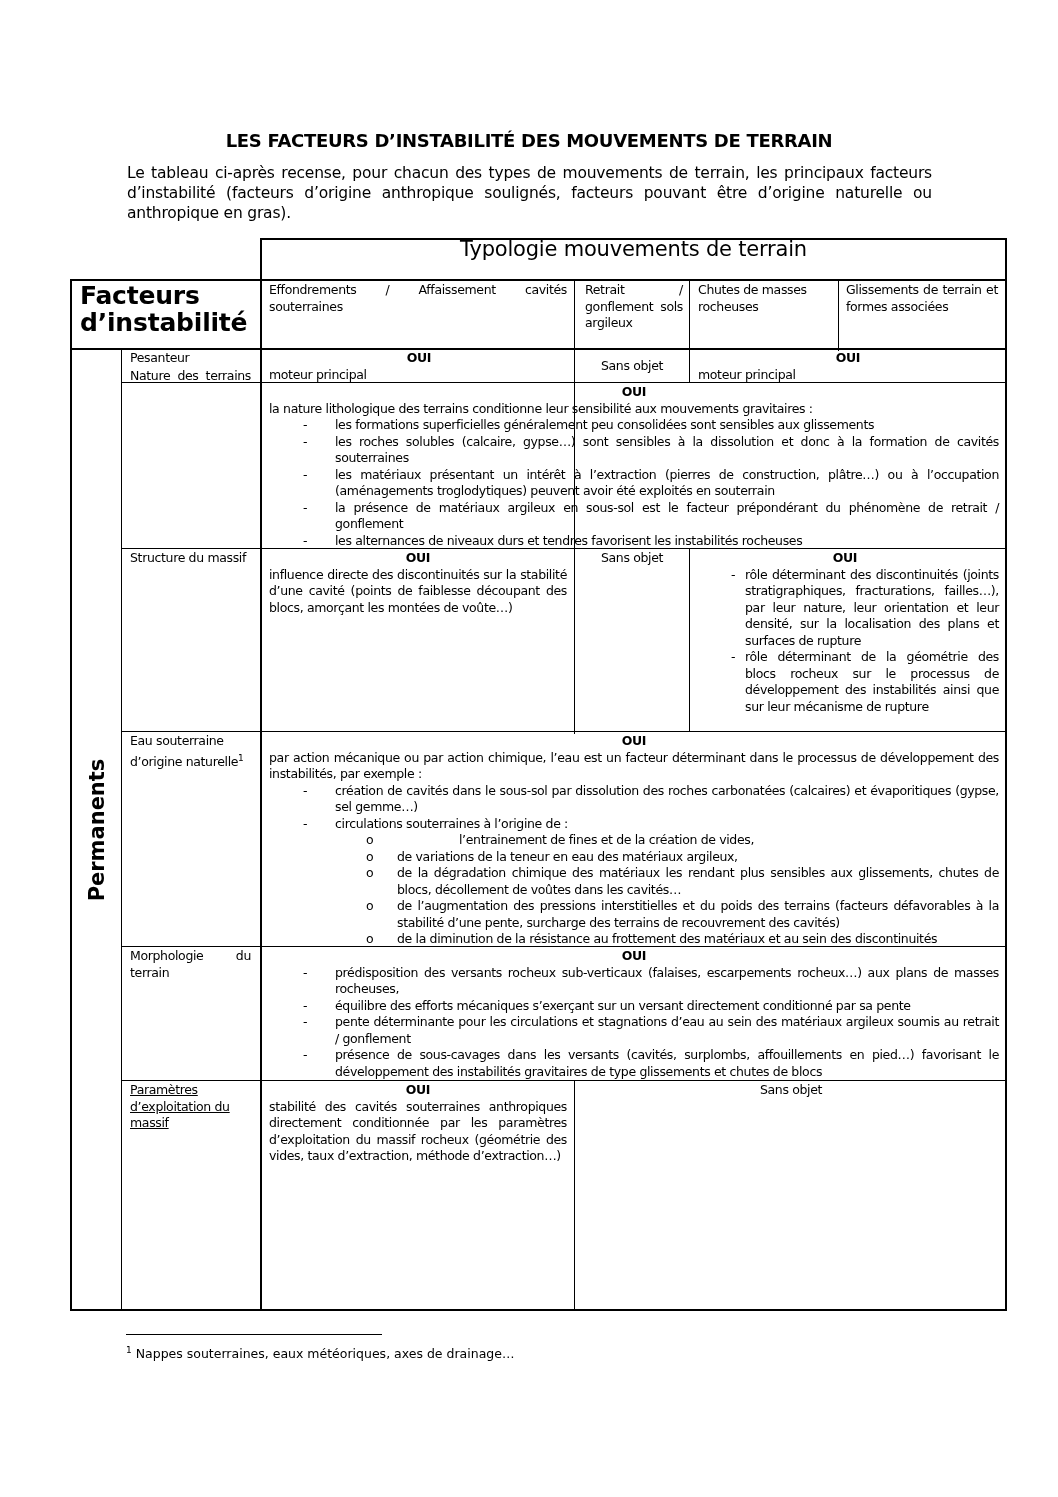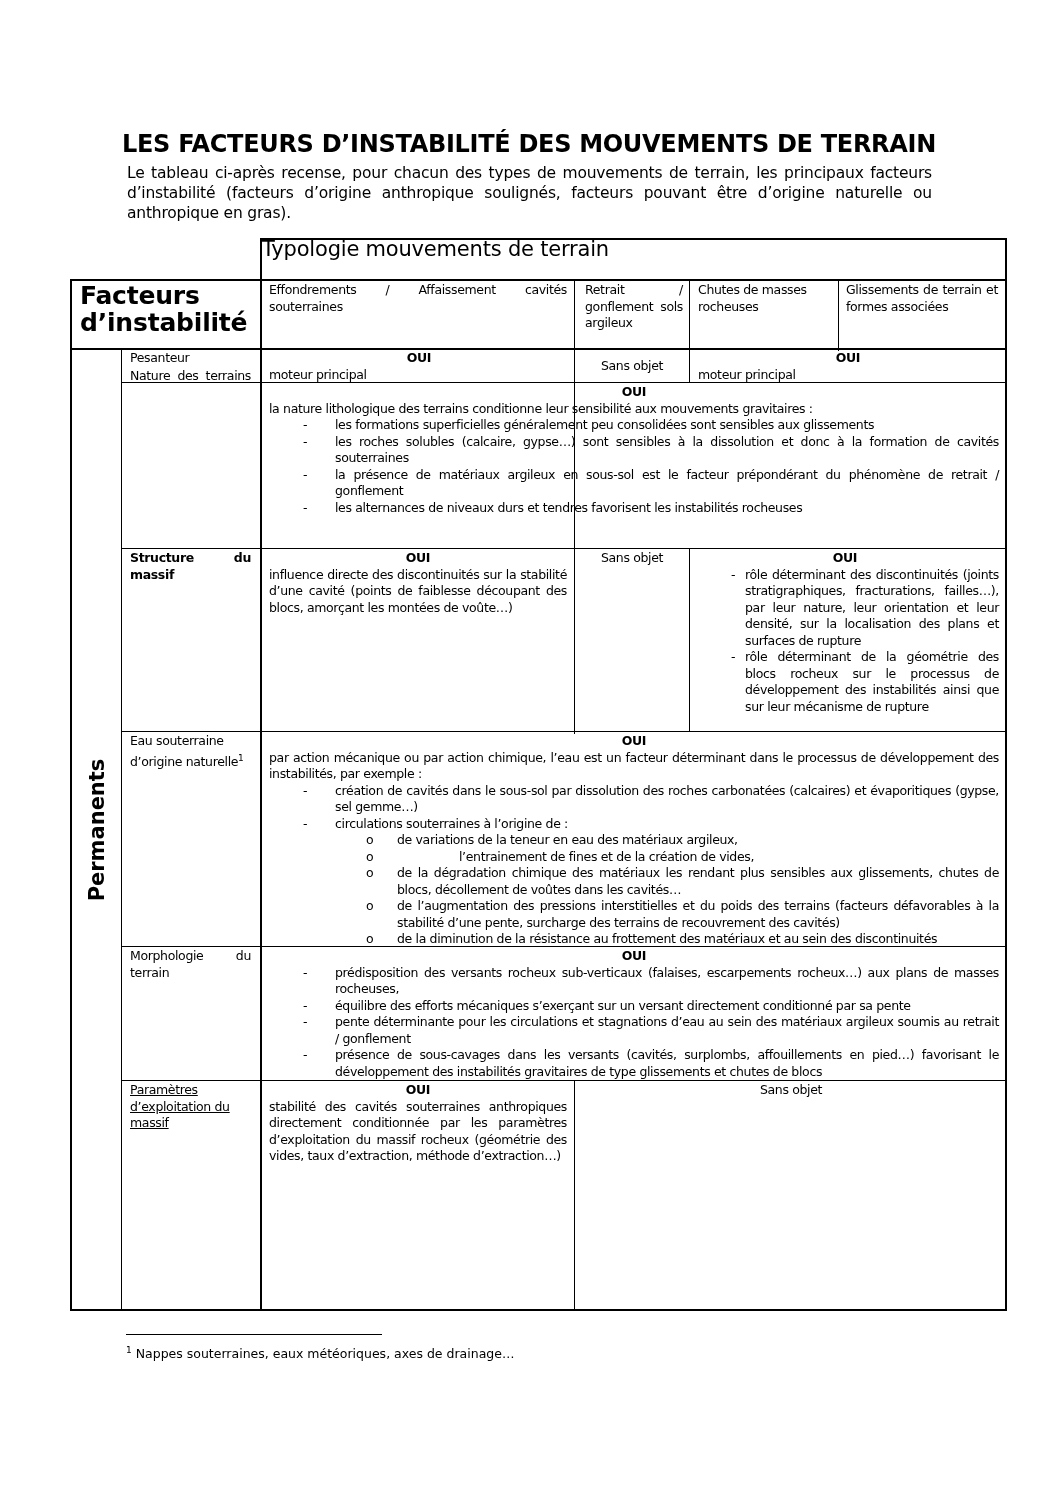--- a/index.html
+++ b/index.html
@@ -1,25 +1,25 @@
 <!DOCTYPE html>
 <html><head>
 <meta charset="utf-8">
 <style>
   html, body { margin: 0; padding: 0; background: #ffffff; }
   body { width: 1058px; height: 1497px; position: relative; font-family: "DejaVu Sans", sans-serif; color: #000; }
-  .title { position: absolute; left: 0; top: 130px; width: 1058px; text-align: center; font-size: 24px; font-weight: bold; letter-spacing: -0.3px; }
+  .title { position: absolute; left: 0; top: 130px; width: 1058px; text-align: center; font-size: 18px; font-weight: bold; letter-spacing: -0.3px; }
   .intro { position: absolute; left: 127px; top: 163px; width: 805px; font-size: 15.5px; line-height: 20px; text-align: justify; letter-spacing: -0.2px; }
   .line { position: absolute; background: #000; }
   .cell { position: absolute; font-size: 12.5px; line-height: 16.5px; letter-spacing: -0.35px; box-sizing: border-box; }
   .just { text-align: justify; }
   .center { text-align: center; }
   .bold { font-weight: bold; text-align: center; }
   .big { font-size: 25px; line-height: 27px; font-weight: bold; letter-spacing: -0.2px; }
-  .typo { font-size: 21px; text-align: left; letter-spacing: -0.2px; }
+  .typo { font-size: 21px; text-align: center; letter-spacing: -0.2px; }
   ul.dash { margin: 0; padding: 0; list-style: none; }
   ul.dash li { position: relative; padding-left: 66px; }
   ul.dash li::before { content: "-"; position: absolute; left: 34px; }
   ul.circ { margin: 0; padding: 0; list-style: none; }
   ul.circ li { position: relative; padding-left: 128px; }
   ul.circ li::before { content: "o"; position: absolute; left: 97px; }
   ul.dash2 li { position: relative; padding-left: 54px; }
   ul.dash2 li::before { content: "-"; position: absolute; left: 40px; }
   .vert { position: absolute; left: 73px; top: 350px; width: 48px; height: 960px; }
   .vert span { position: absolute; left: 50%; top: 50%; transform: translate(-50%,-50%) rotate(-90deg); font-size: 21px; font-weight: bold; white-space: nowrap; }
@@ -88,26 +88,27 @@
   <div>moteur principal</div>
 </div>
 
 <div class="cell just" style="left:130px; top:368px; width:121px; text-align-last:justify;"><span>Nature des terrains</span></div>
 <div class="cell just" style="left:269px; top:384px; width:730px;">
   <div class="center bold">OUI</div>
   <div>la nature lithologique des terrains conditionne leur sensibilité aux mouvements gravitaires :</div>
   <ul class="dash">
     <li>les formations superficielles généralement peu consolidées sont sensibles aux glissements</li>
     <li>les roches solubles (calcaire, gypse…) sont sensibles à la dissolution et donc à la formation de cavités souterraines</li>
+    <li>les matériaux présentant un intérêt à l’extraction (pierres de construction, plâtre…) ou à l’occupation (aménagements troglodytiques) peuvent avoir été exploités en souterrain</li>
     <li>la présence de matériaux argileux en sous-sol est le facteur prépondérant du phénomène de retrait / gonflement</li>
     <li>les alternances de niveaux durs et tendres favorisent les instabilités rocheuses</li>
   </ul>
 </div>
 
-<div class="cell just" style="left:130px; top:550px; width:121px; text-align-last:left;font-weight:bold;">Structure du massif</div>
+<div class="cell just" style="left:130px; top:550px; width:121px; text-align-last:left;">Structure du massif</div>
 <div class="cell just" style="left:269px; top:550px; width:298px;">
   <div class="center bold">OUI</div>
   <div>influence directe des discontinuités sur la stabilité d’une cavité (points de faiblesse découpant des blocs, amorçant les montées de voûte…)</div>
 </div>
 <div class="cell center" style="left:576px; top:550px; width:112px;">Sans objet</div>
 <div class="cell just" style="left:691px; top:550px; width:308px;">
   <div class="center bold">OUI</div>
   <ul class="dash dash2">
     <li>rôle déterminant des discontinuités (joints stratigraphiques, fracturations, failles…), par leur nature, leur orientation et leur densité, sur la localisation des plans et surfaces de rupture</li>
     <li>rôle déterminant de la géométrie des blocs rocheux sur le processus de développement des instabilités ainsi que sur leur mécanisme de rupture</li>
@@ -116,22 +117,22 @@
 
 <div class="cell" style="left:130px; top:733px; width:125px;"><span>Eau souterraine d’origine naturelle</span><sup>1</sup></div>
 <div class="cell just" style="left:269px; top:733px; width:730px;">
   <div class="center bold">OUI</div>
   <div>par action mécanique ou par action chimique, l’eau est un facteur déterminant dans le processus de développement des instabilités, par exemple :</div>
   <ul class="dash">
     <li>création de cavités dans le sous-sol par dissolution des roches carbonatées (calcaires) et évaporitiques (gypse, sel gemme…)</li>
     <li>circulations souterraines à l’origine de :</li>
   </ul>
   <ul class="circ">
+    <li><span style="padding-left:62px;">l’entrainement de fines et de la création de vides,</span></li>
     <li>de variations de la teneur en eau des matériaux argileux,</li>
-    <li><span style="padding-left:62px;">l’entrainement de fines et de la création de vides,</span></li>
     <li>de la dégradation chimique des matériaux les rendant plus sensibles aux glissements, chutes de blocs, décollement de voûtes dans les cavités…</li>
     <li>de l’augmentation des pressions interstitielles et du poids des terrains (facteurs défavorables à la stabilité d’une pente, surcharge des terrains de recouvrement des cavités)</li>
     <li>de la diminution de la résistance au frottement des matériaux et au sein des discontinuités</li>
   </ul>
 </div>
 
 <div class="cell just" style="left:130px; top:948px; width:121px; text-align-last:left;">Morphologie du terrain</div>
 <div class="cell just" style="left:269px; top:948px; width:730px;">
   <div class="center bold">OUI</div>
   <ul class="dash">

